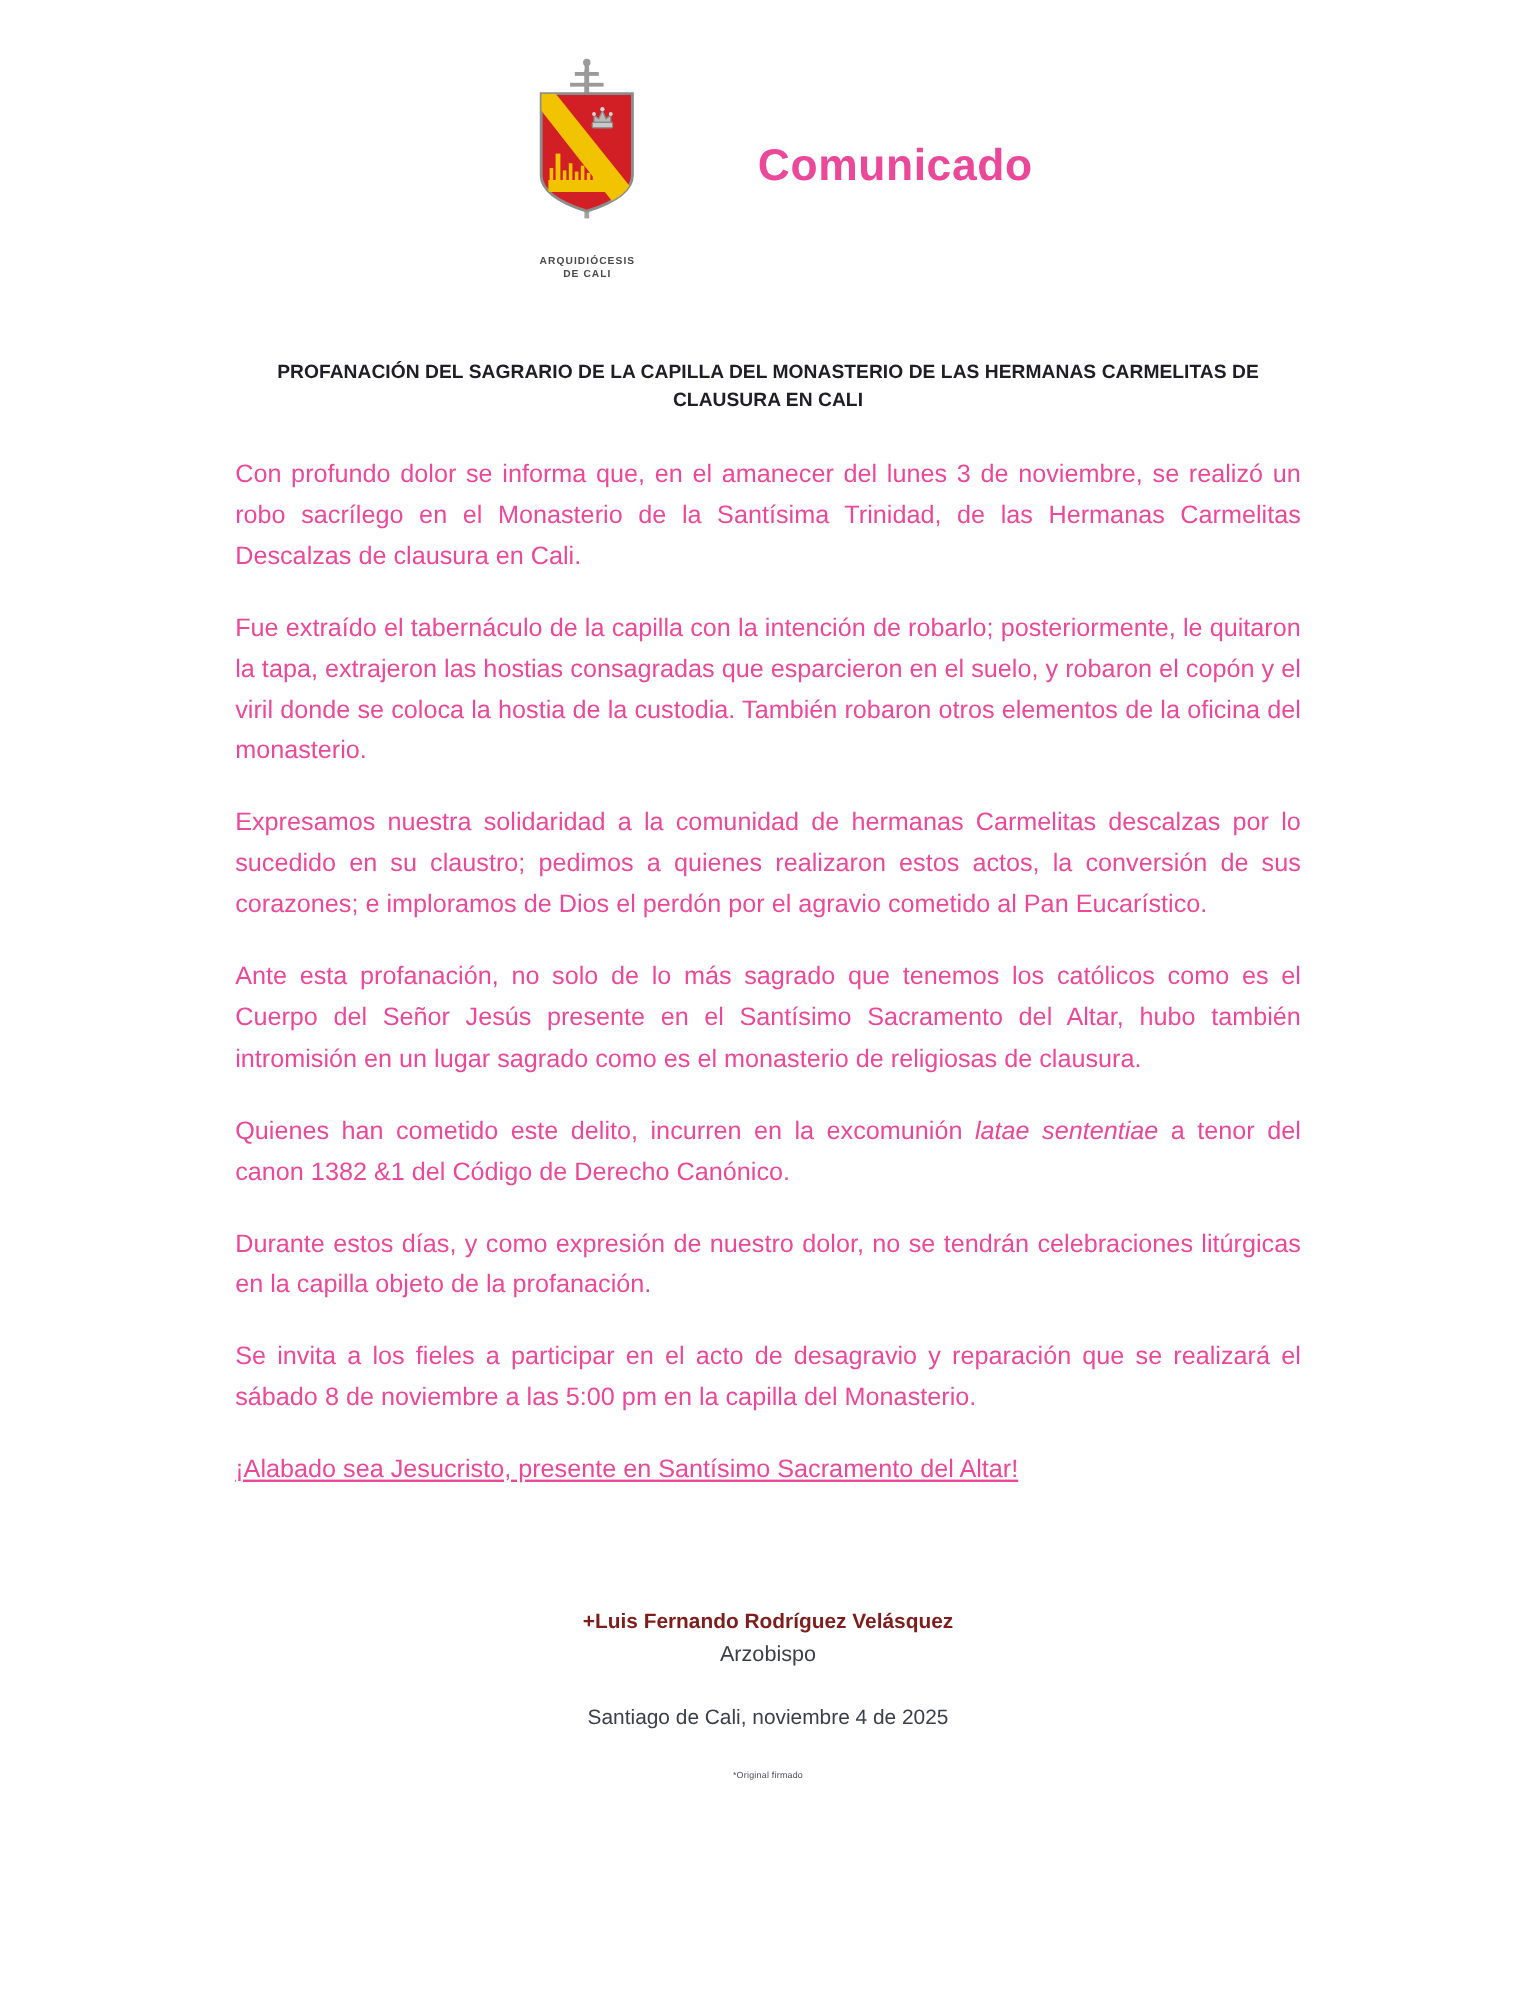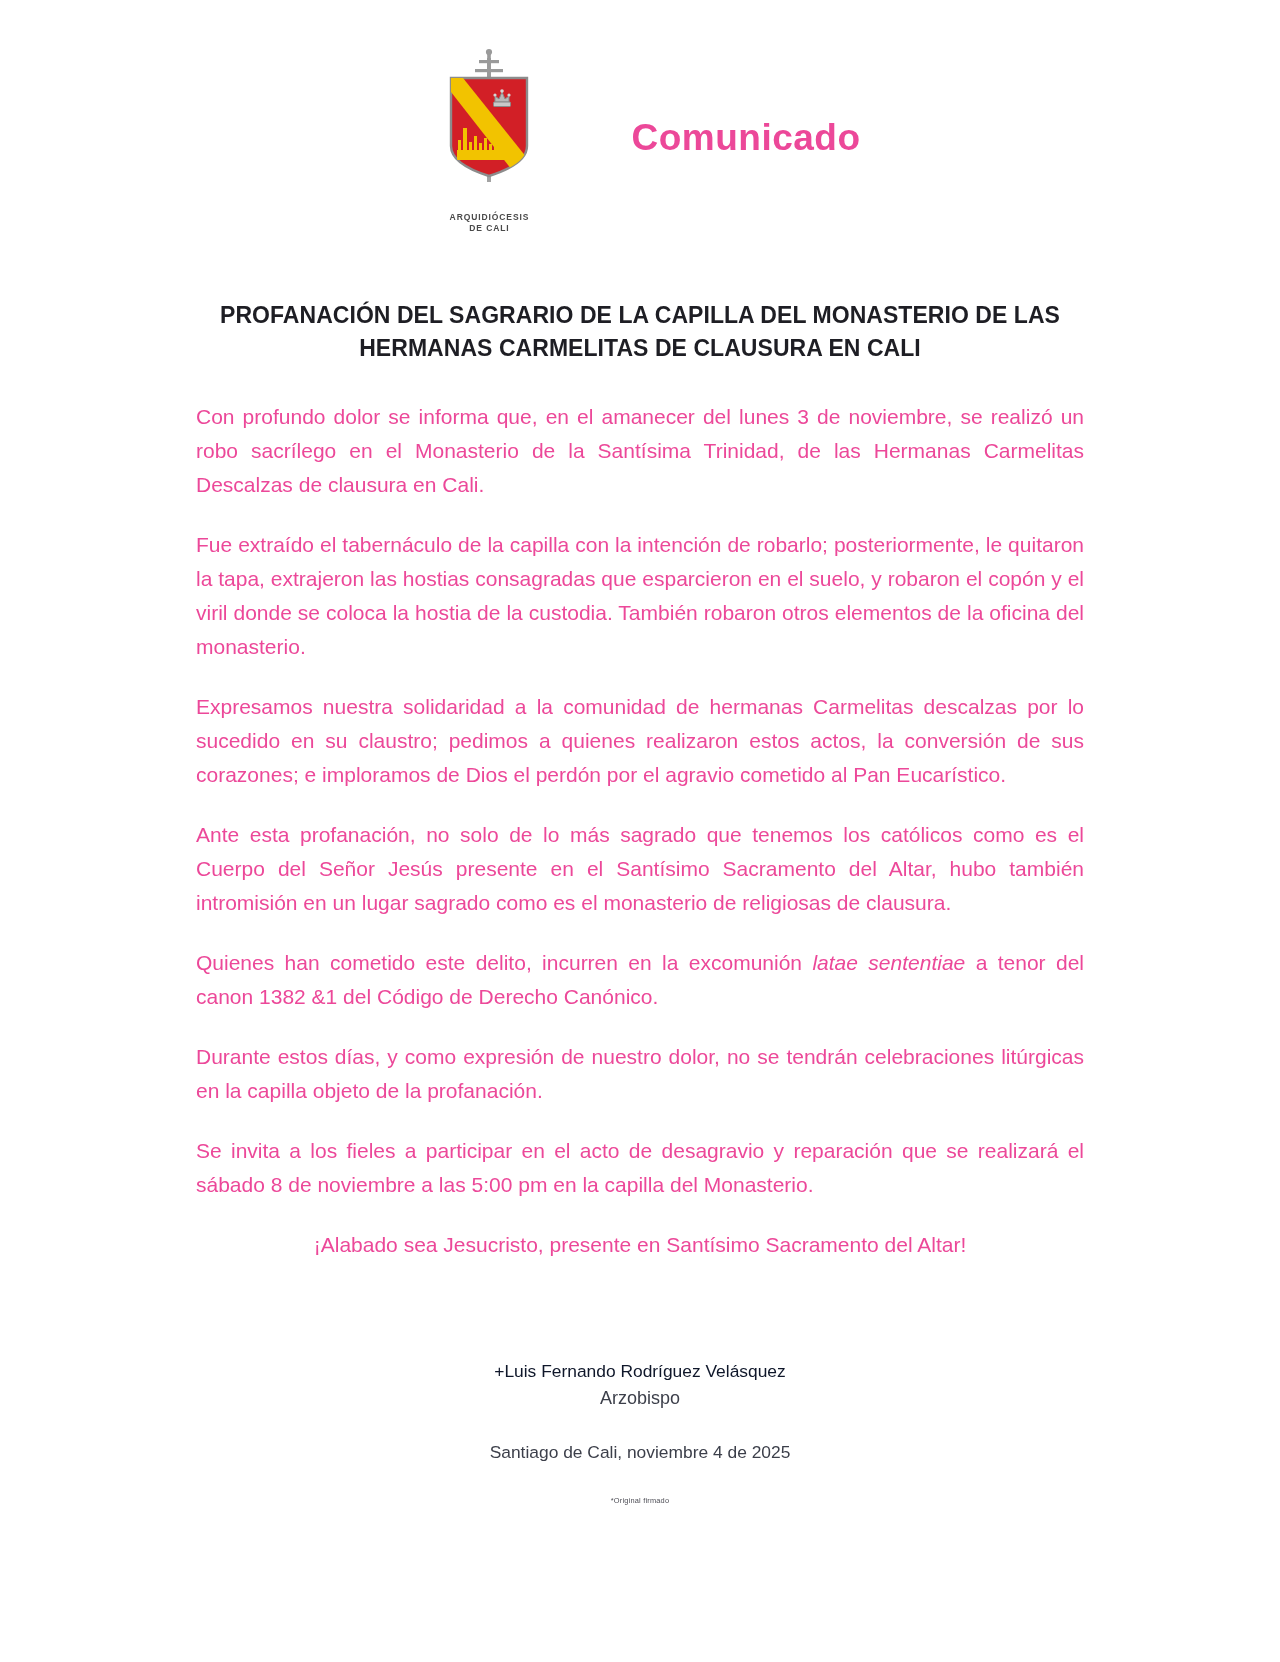--- a/index.html
+++ b/index.html
@@ -69,51 +69,51 @@
 
   
   .content {
     margin: 0 auto;
     width: 888px;
     padding-top: 60px;
   }
 
   .doc-title {
     text-align: center;
-    font-size: 23px;
+    font-size: 16px;
     font-weight: bold;
     line-height: 1.45;
     color: #1e1e24;
     letter-spacing: 0.05px;
     margin: 0 0 34px 0;
     padding: 0 6px;
   }
 
   .para {
     text-align: justify;
     font-size: 21px;
     line-height: 1.62;
     color: #ec4899;
     margin: 0 0 26px 0;
   }
   .para:last-of-type { margin-bottom: 0; }
 
   .para em { font-style: italic; }
 
-  .no-justify { text-align: center; }
+  .no-justify { text-align: left; text-decoration: underline; }
 
   
   .signature {
     margin-top: 96px;
     text-align: center;
   }
   .sign-name {
     font-size: 17.4px;
-    font-weight: normal;
-    color: #0f172a;
+    font-weight: bold;
+    color: #7f1d1d;
     line-height: 1.55;
   }
   .sign-role {
     font-size: 18px;
     color: #3c3f4a;
     line-height: 1.55;
   }
   .sign-place {
     margin-top: 26px;
     font-size: 17.4px;

